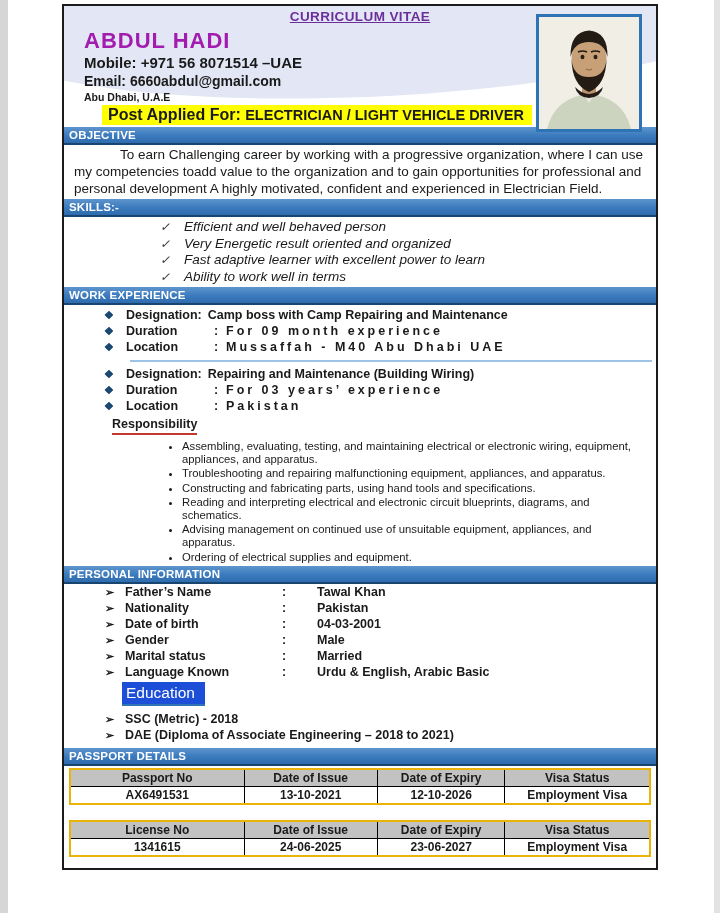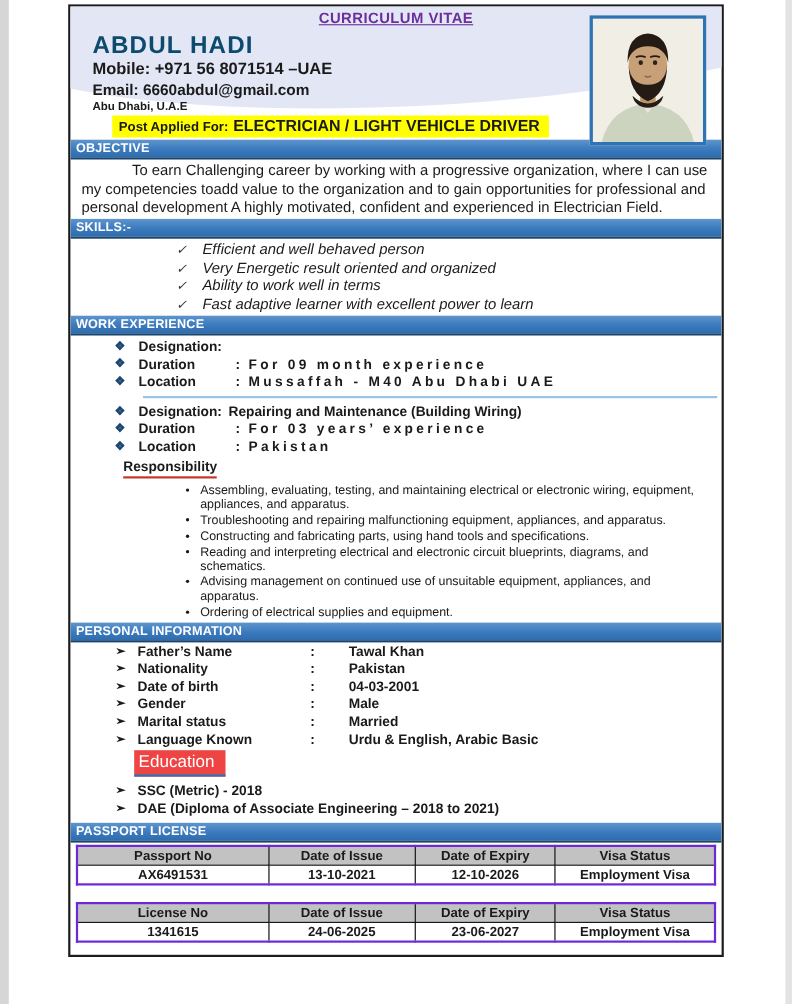--- a/index.html
+++ b/index.html
@@ -19,26 +19,26 @@
     background:#e3e7f5; border-radius:50%; transform:rotate(-3deg);
   }
 
   
   .cv-title {
     position:relative; text-align:center; margin-top:3px;
     color:#6b2f9b; font-weight:bold; font-size:13.5px; letter-spacing:.4px;
     text-decoration:underline;
   }
   .hdr { position:relative; padding-left:20px; }
-  .name   { margin-top:5px; font-size:22px; font-weight:bold; color:#0c4a6e; letter-spacing:1px; line-height:24px; }
+  .name   { margin-top:5px; font-size:22px; font-weight:bold; color:#a21caf; letter-spacing:1px; line-height:24px; }
   .mobile { font-size:15px; font-weight:bold; line-height:19px; }
   .email  { font-size:14px; font-weight:bold; line-height:19px; }
   .addr   { font-size:10.5px; font-weight:bold; line-height:13px; }
   .post-line { margin:1px 0 2px 18px; display:inline-block; background:#ffff00; padding:1px 8px 1px 6px; line-height:17px; }
-  .post-label { font-size:12px; font-weight:bold;margin-top:28px; }
+  .post-label { font-size:16px; font-weight:bold;margin-top:28px; }
   .post-value { font-size:14.5px; font-weight:bold; }
 
   .photo {
     position:absolute; top:8px; right:14px; width:100px; height:112px;
     border:3px solid #2e74b5; background:#f1eee6; z-index:2;
   }
   .photo svg { display:block; }
 
   
   .bar {
@@ -71,31 +71,31 @@
   }
   ul.resp-list { margin:3px 6px 2px 118px; padding:0 14px 0 0; }
   ul.resp-list li { font-size:11.3px; line-height:13.2px; margin-bottom:1px; font-weight:500; }
 
   .prow { display:flex; margin-left:41px; font-weight:bold; font-size:12.5px; line-height:16px; }
   .prow .abul { width:20px; font-size:11px; color:#1a1a1a; }
   .prow .plabel { width:157px; }
   .prow .pcolon { width:35px; }
 
   .edu-head {
-    display:inline-block; margin:2px 0 0 58px; background:#ef4444; color:#ffffff;
+    display:inline-block; margin:2px 0 0 58px; background:#1d4ed8; color:#ffffff;
     font-size:15.5px; line-height:19px; padding:1px 10px 2px 4px;
     border-bottom:2px solid #2e74b5;
   }
   .erow { display:flex; margin-left:41px; font-weight:bold; font-size:12.5px; line-height:16px; }
   .erow .abul { width:20px; font-size:11px; }
   .edu-items { margin-top:5px; margin-bottom:5px; }
 
   table.dtable {
     width:calc(100% - 10px); margin:2px 5px 15px 5px; border-collapse:collapse;
-    border:2px solid #6d28d9;
+    border:2px solid #eab308;
   }
   table.dtable th, table.dtable td {
     border:1px solid #000; font-size:12px; font-weight:bold; text-align:center;
     padding:1px 2px; line-height:14px;
   }
   table.dtable th { background:#c2c2c2; }
 </style>
 </head>
 <body>
 
@@ -136,29 +136,30 @@
     </div>
   </div>
 
   <div class="bar">OBJECTIVE</div>
   <div class="obj-text">To earn Challenging career by working with a progressive organization, where I can use my competencies toadd value to the organization and to gain opportunities for professional and personal development A highly motivated, confident and experienced in Electrician Field.</div>
 
   <div class="bar">SKILLS:-</div>
   <ul class="skills">
     <li><span class="check">✓</span><span>Efficient and well behaved person</span></li>
     <li><span class="check">✓</span><span>Very Energetic result oriented and organized</span></li>
+    <li><span class="check">✓</span><span>Fast adaptive learner with excellent power to learn</span></li>
     <li><span class="check">✓</span><span>Ability to work well in terms</span></li>
-    <li><span class="check">✓</span><span>Fast adaptive learner with excellent power to learn</span></li>
   </ul>
 
   <div class="bar">WORK EXPERIENCE</div>
   <div class="jobgap"></div>
   <div class="wrow">
     <span class="dbul">❖</span>
     <span class="wlabelwide">Designation:</span>
+    <span>Camp boss with Camp Repairing  and Maintenance</span>
   </div>
   <div class="wrow">
     <span class="dbul">❖</span>
     <span class="wlabel">Duration</span>
     <span class="wsep">:</span>
     <span class="spaced">For 09 month experience</span>
   </div>
   <div class="wrow">
     <span class="dbul">❖</span>
     <span class="wlabel">Location</span>
@@ -236,21 +237,21 @@
     <div class="erow">
       <span class="abul">➢</span>
       <span>SSC  (Metric) - 2018</span>
     </div>
     <div class="erow">
       <span class="abul">➢</span>
       <span>DAE (Diploma of Associate Engineering – 2018 to 2021)</span>
     </div>
   </div>
 
-  <div class="bar">PASSPORT LICENSE</div>
+  <div class="bar">PASSPORT DETAILS</div>
   <table class="dtable">
     <colgroup>
         <col style="width:30%">
         <col style="width:23%">
         <col style="width:22%">
         <col style="width:25%">
       </colgroup>
     <tbody>
         <tr>
       <th>Passport No</th>

